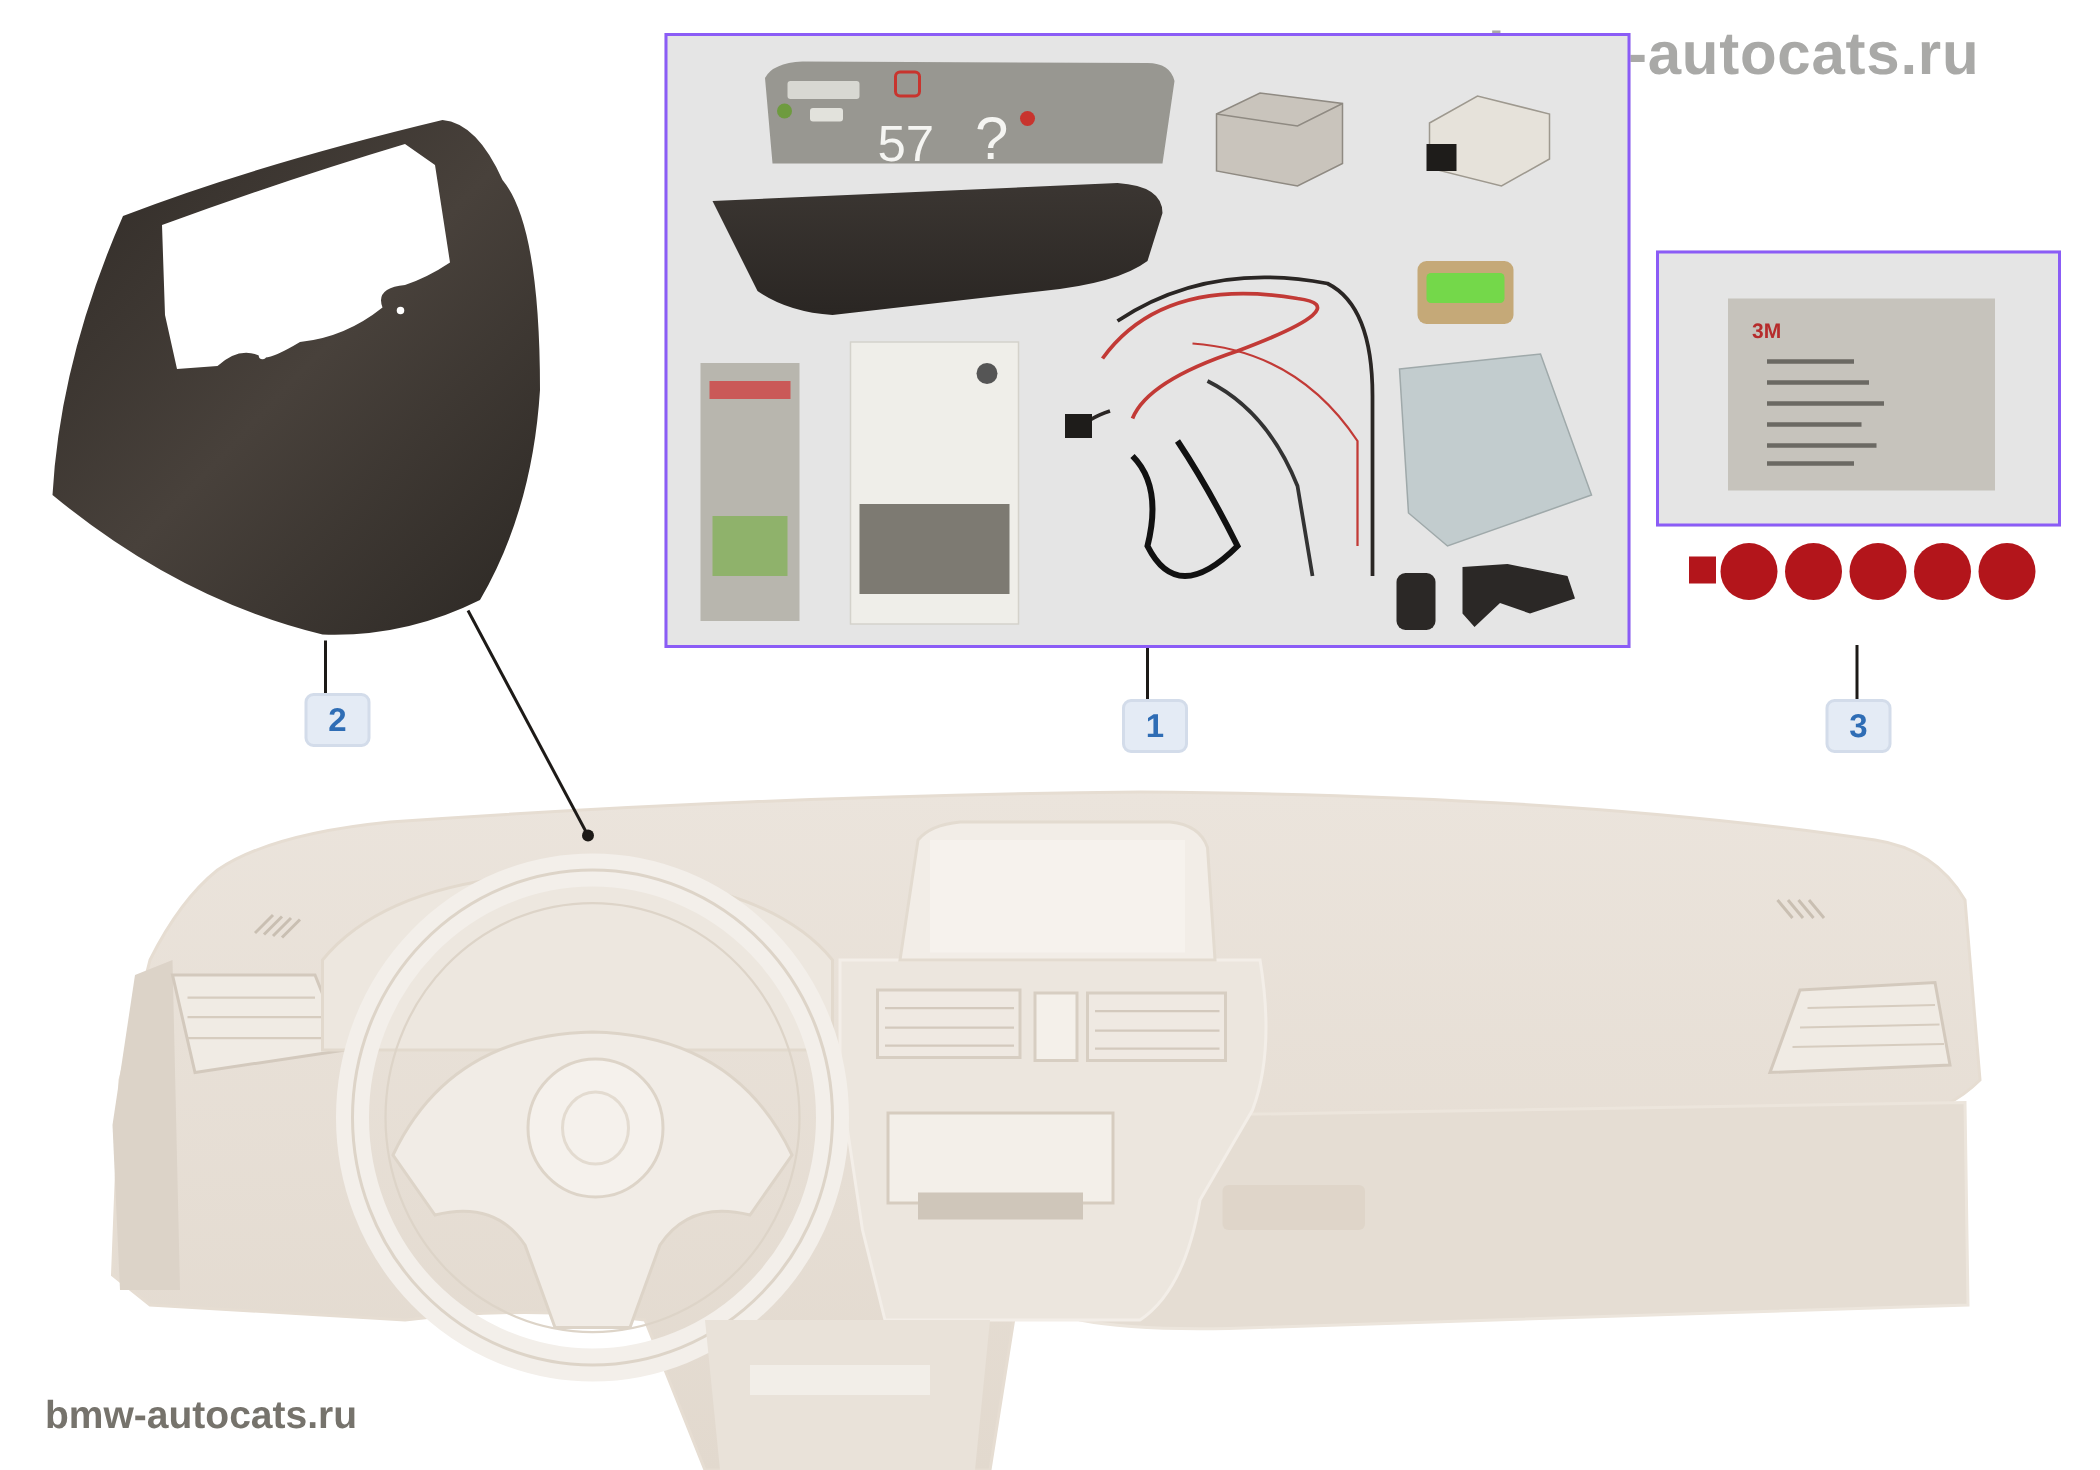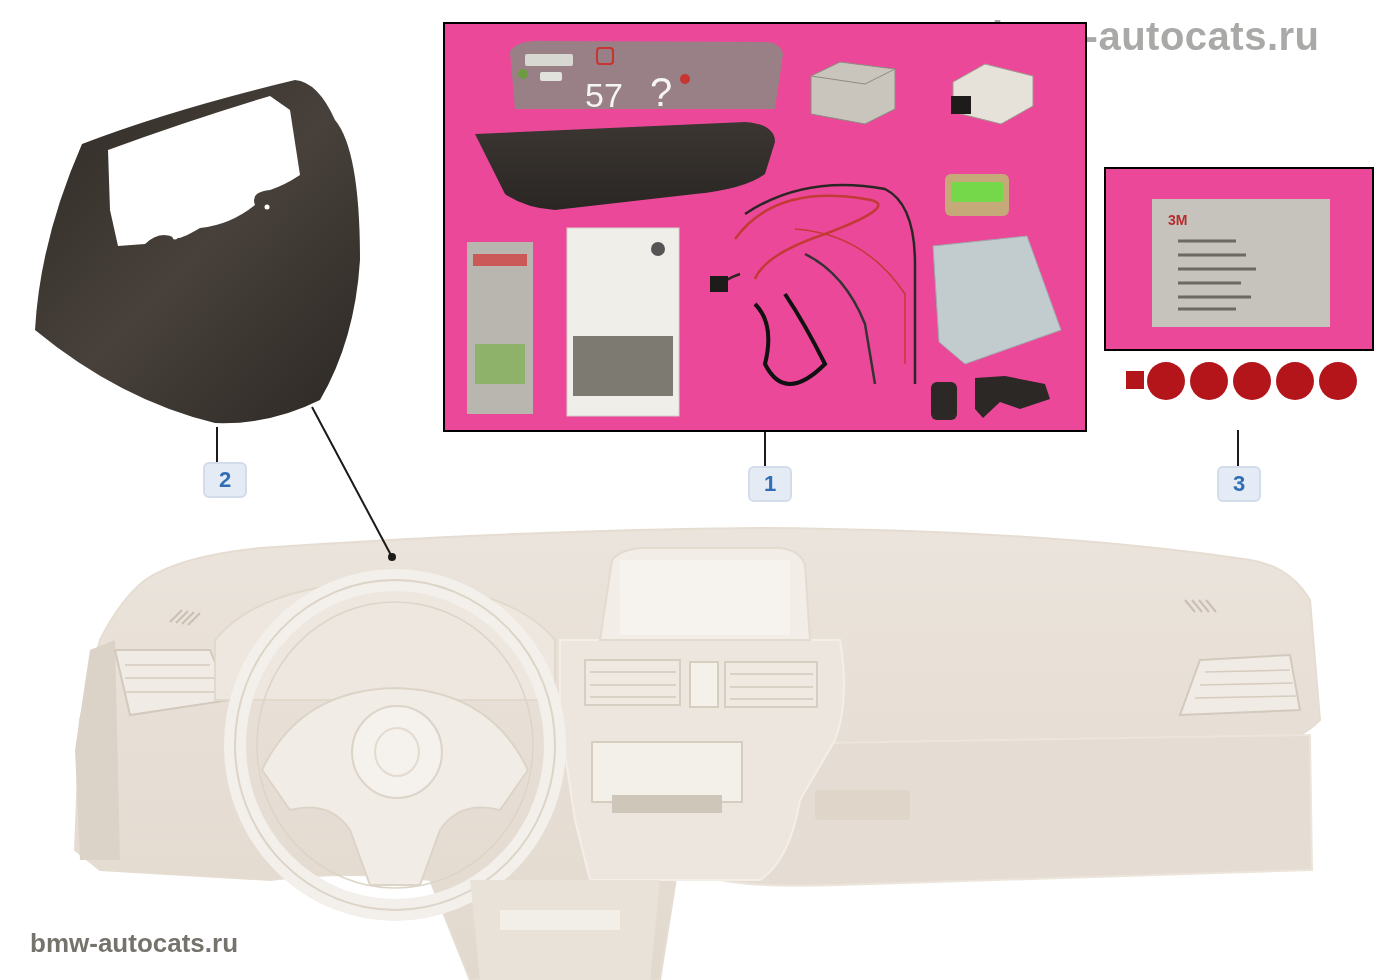--- a/index.html
+++ b/index.html
@@ -1,20 +1,20 @@
 <!DOCTYPE html>
 <html><head>
 <meta charset="utf-8">
 <style>
   html, body { margin:0; padding:0; background:#ffffff; }
   body { width:1400px; height:980px; position:relative; overflow:hidden; font-family:"Liberation Sans", sans-serif; }
   .abs { position:absolute; }
   .watermark-top { left:992px; top:14px; font-size:40px; font-weight:bold; color:#a9a9a7; letter-spacing:0.5px; }
   .watermark-bottom { left:30px; top:928px; font-size:26px; font-weight:bold; color:#76736c; }
-  .group-box { border:2px solid #000000; background:#ec4899; box-sizing:border-box; }
+  .group-box { border:2px solid #8b5cf6; background:#e5e5e5; box-sizing:border-box; }
   .callout { width:44px; height:36px; border:2px solid #d3dcea; background:#e4ebf5; border-radius:6px; box-sizing:border-box;
              color:#2f6db5; font-weight:bold; font-size:22px; text-align:center; line-height:32px; }
   svg { position:absolute; left:0; top:0; }
 </style>
 </head>
 <body>
 
 <div class="abs watermark-top">bmw-autocats.ru</div>
 
 <svg width="1400" height="980">

